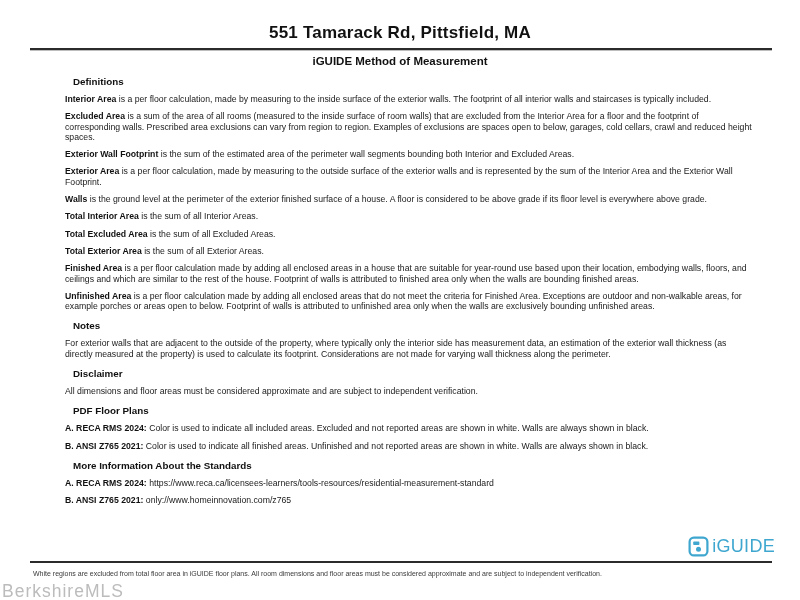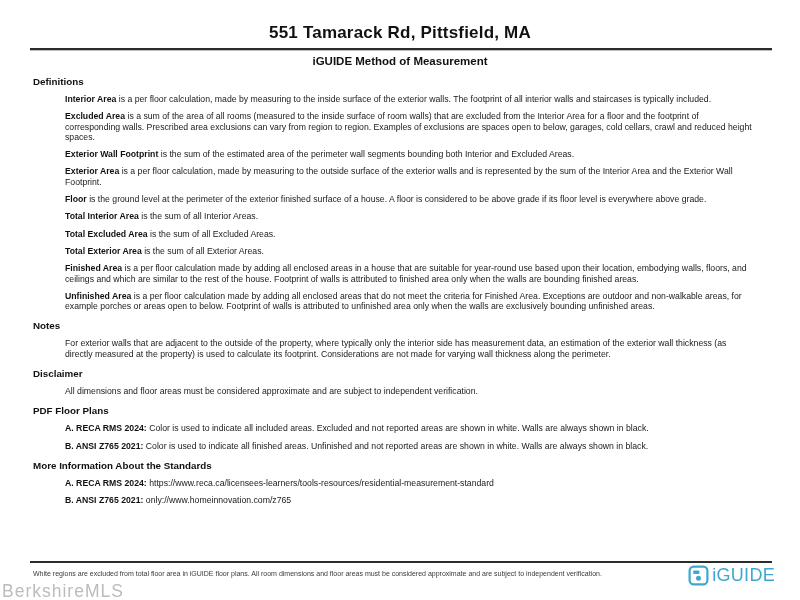--- a/index.html
+++ b/index.html
@@ -10,32 +10,32 @@
   .title{
     padding-top:23px;text-align:center;font-size:17px;font-weight:bold;
     letter-spacing:.2px;color:#111;
   }
   .header-rule{
     margin:5px 28px 0 30px;height:2px;background:#2b2b2b;
     border-bottom:1px solid #bdbdbd;
   }
   .subtitle{margin-top:4px;text-align:center;font-size:11.5px;font-weight:bold;color:#111;}
   .content{margin:2px 38px 0 33px;}
-  .sec-heading{font-size:9.8px;font-weight:bold;margin-top:9px;color:#111;}
+  .sec-heading{font-size:9.8px;font-weight:bold;margin-top:9px;color:#111;margin-left:40px;}
   .item{margin:7px 8px 0 32px;font-size:8.7px;line-height:10.3px;color:#1a1a1a;}
   .item b{font-weight:bold;color:#111;}
   .footer-rule{
     position:absolute;left:30px;right:28px;top:561px;height:2px;background:#2b2b2b;
   }
   .footer-text{
     position:absolute;left:33px;top:570px;width:630px;
     font-size:7px;color:#3a3a3a;line-height:8px;
   }
   .logo{
-    position:absolute;right:25px;top:565px;display:flex;align-items:center;gap:3px;
+    position:absolute;right:25px;top:536px;display:flex;align-items:center;gap:3px;
     color:var(--accent,#3FA7CF);
   }
   .logo-text{
     font-size:18px;font-weight:500;letter-spacing:.3px;color:var(--accent,#3FA7CF);
   }
   .watermark{
     position:absolute;left:2px;top:581px;font-size:17.5px;letter-spacing:1px;
     color:#bcbcbc;white-space:nowrap;
   }
 </style>
@@ -48,21 +48,21 @@
   <div class="header-rule"></div>
   <div class="subtitle">iGUIDE Method of Measurement</div>
 
   <div class="content">
 
     <div class="sec-heading">Definitions</div>
     <p class="item"><b>Interior Area</b><span> is a per floor calculation, made by measuring to the inside surface of the exterior walls. The footprint of all interior walls and staircases is typically included.</span></p>
     <p class="item"><b>Excluded Area</b><span> is a sum of the area of all rooms (measured to the inside surface of room walls) that are excluded from the Interior Area for a floor and the footprint of corresponding walls. Prescribed area exclusions can vary from region to region. Examples of exclusions are spaces open to below, garages, cold cellars, crawl and reduced height spaces.</span></p>
     <p class="item"><b>Exterior Wall Footprint</b><span> is the sum of the estimated area of the perimeter wall segments bounding both Interior and Excluded Areas.</span></p>
     <p class="item"><b>Exterior Area</b><span> is a per floor calculation, made by measuring to the outside surface of the exterior walls and is represented by the sum of the Interior Area and the Exterior Wall Footprint.</span></p>
-    <p class="item"><b>Floor</b><span> is the ground level at the perimeter of the exterior finished surface of a house. A floor is considered to be above grade if its floor level is everywhere above grade.</span></p>
+    <p class="item"><b>Walls</b><span> is the ground level at the perimeter of the exterior finished surface of a house. A floor is considered to be above grade if its floor level is everywhere above grade.</span></p>
     <p class="item"><b>Total Interior Area</b><span> is the sum of all Interior Areas.</span></p>
     <p class="item"><b>Total Excluded Area</b><span> is the sum of all Excluded Areas.</span></p>
     <p class="item"><b>Total Exterior Area</b><span> is the sum of all Exterior Areas.</span></p>
     <p class="item"><b>Finished Area</b><span> is a per floor calculation made by adding all enclosed areas in a house that are suitable for year-round use based upon their location, embodying walls, floors, and ceilings and which are similar to the rest of the house. Footprint of walls is attributed to finished area only when the walls are bounding finished areas.</span></p>
     <p class="item"><b>Unfinished Area</b><span> is a per floor calculation made by adding all enclosed areas that do not meet the criteria for Finished Area. Exceptions are outdoor and non-walkable areas, for example porches or areas open to below. Footprint of walls is attributed to unfinished area only when the walls are exclusively bounding unfinished areas.</span></p>
 
     <div class="sec-heading">Notes</div>
     <p class="item"><span>For exterior walls that are adjacent to the outside of the property, where typically only the interior side has measurement data, an estimation of the exterior wall thickness (as directly measured at the property) is used to calculate its footprint. Considerations are not made for varying wall thickness along the perimeter.</span></p>
 
     <div class="sec-heading">Disclaimer</div>

